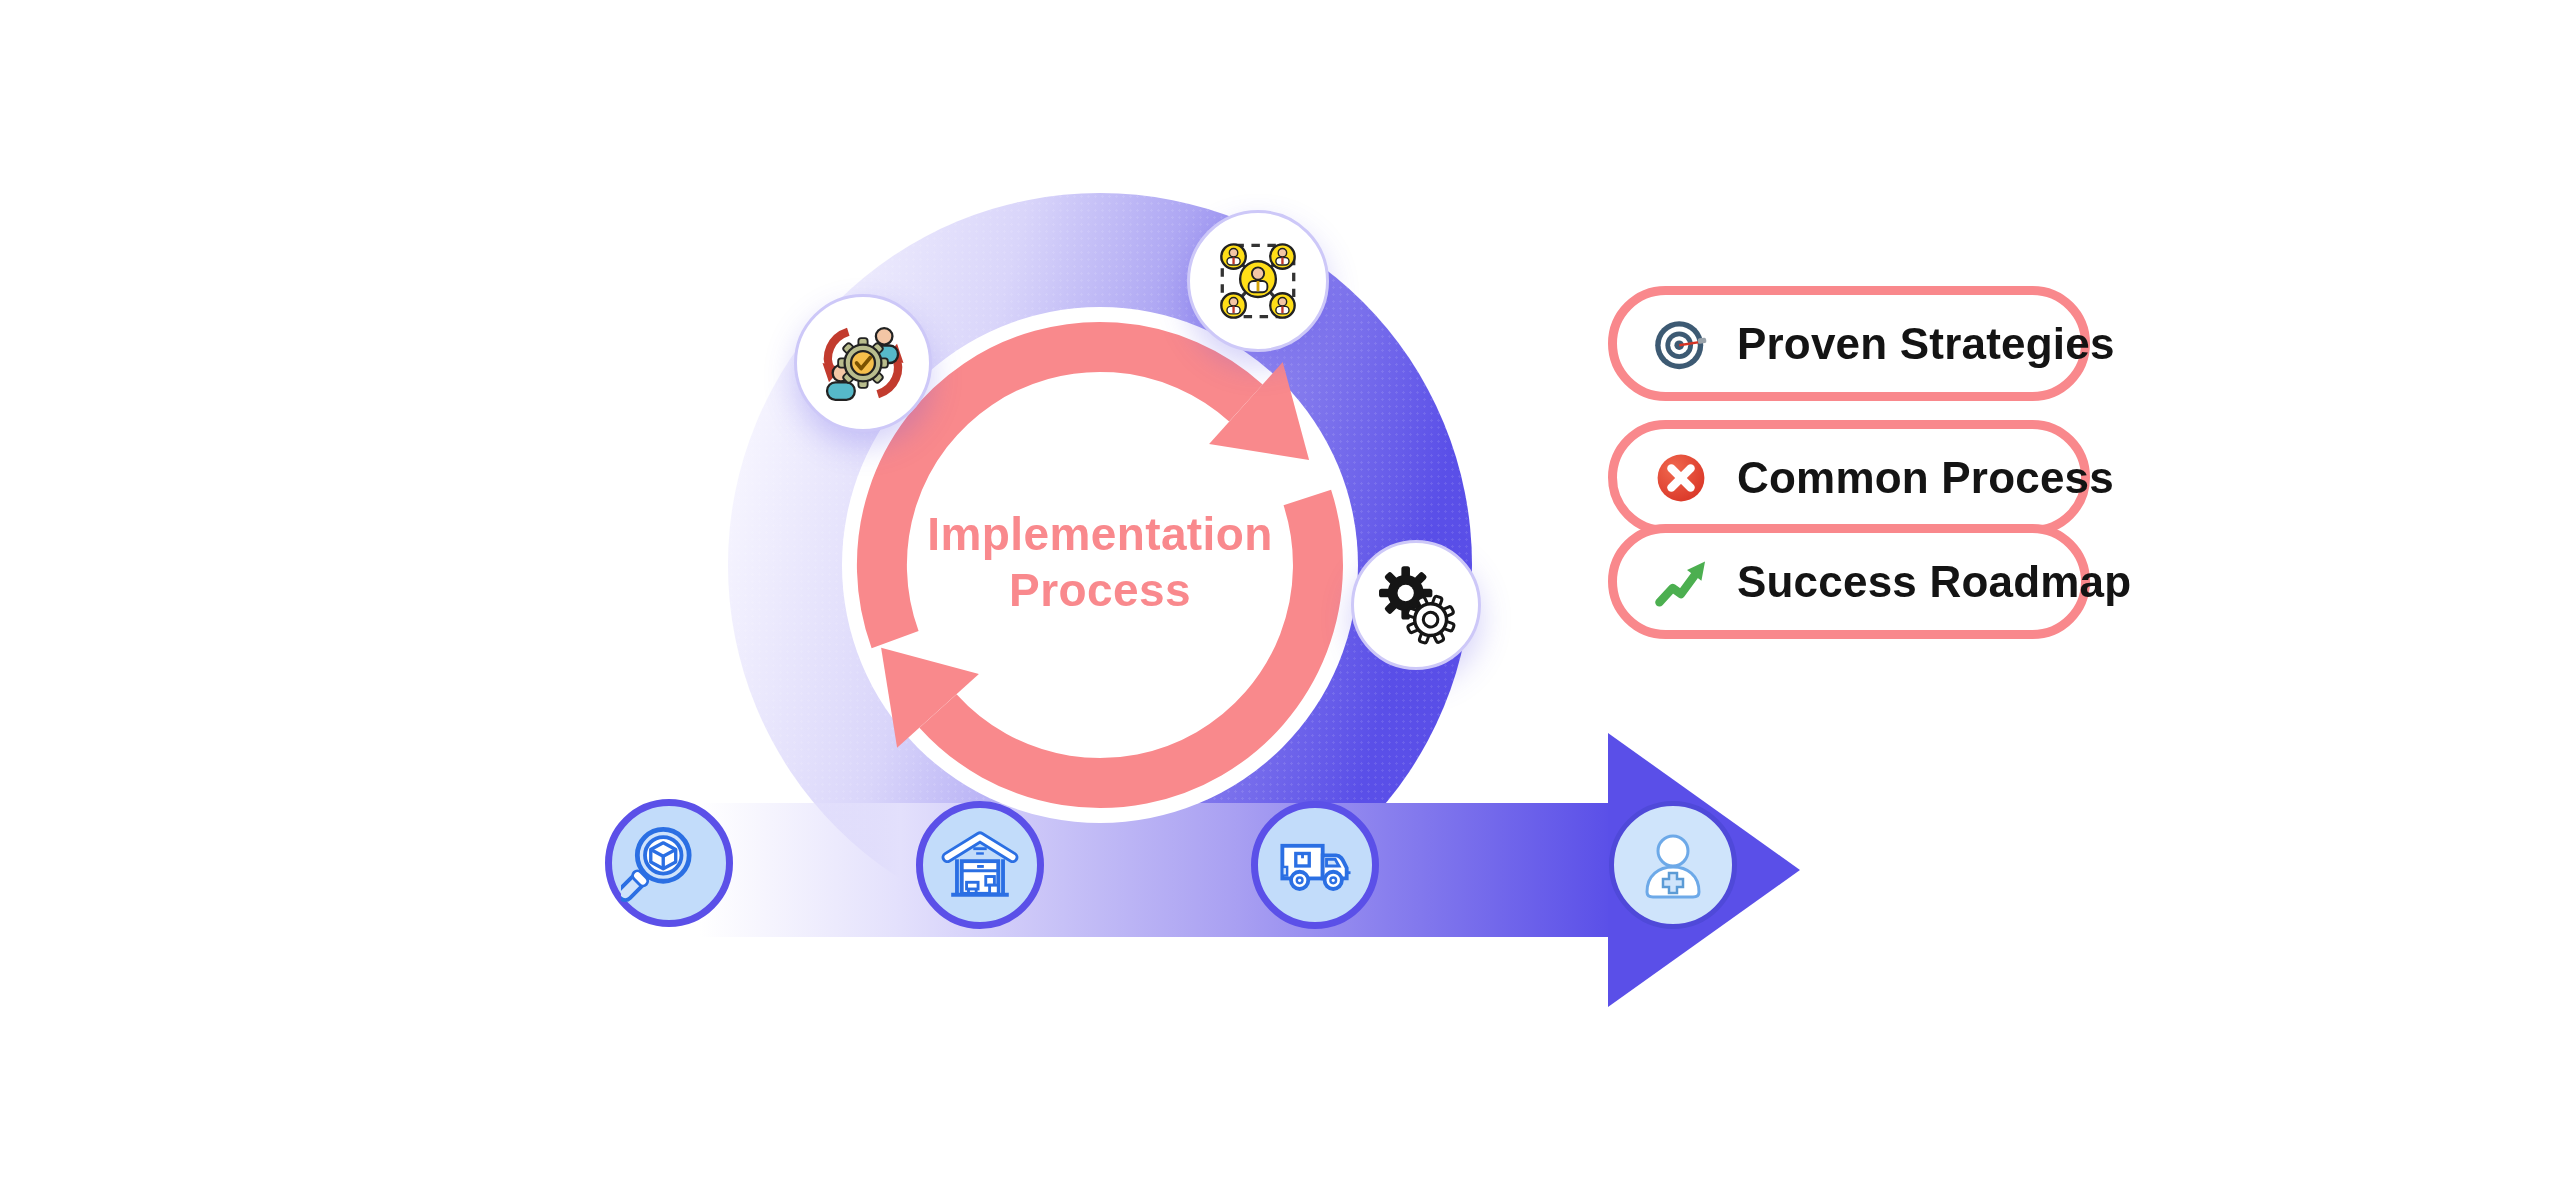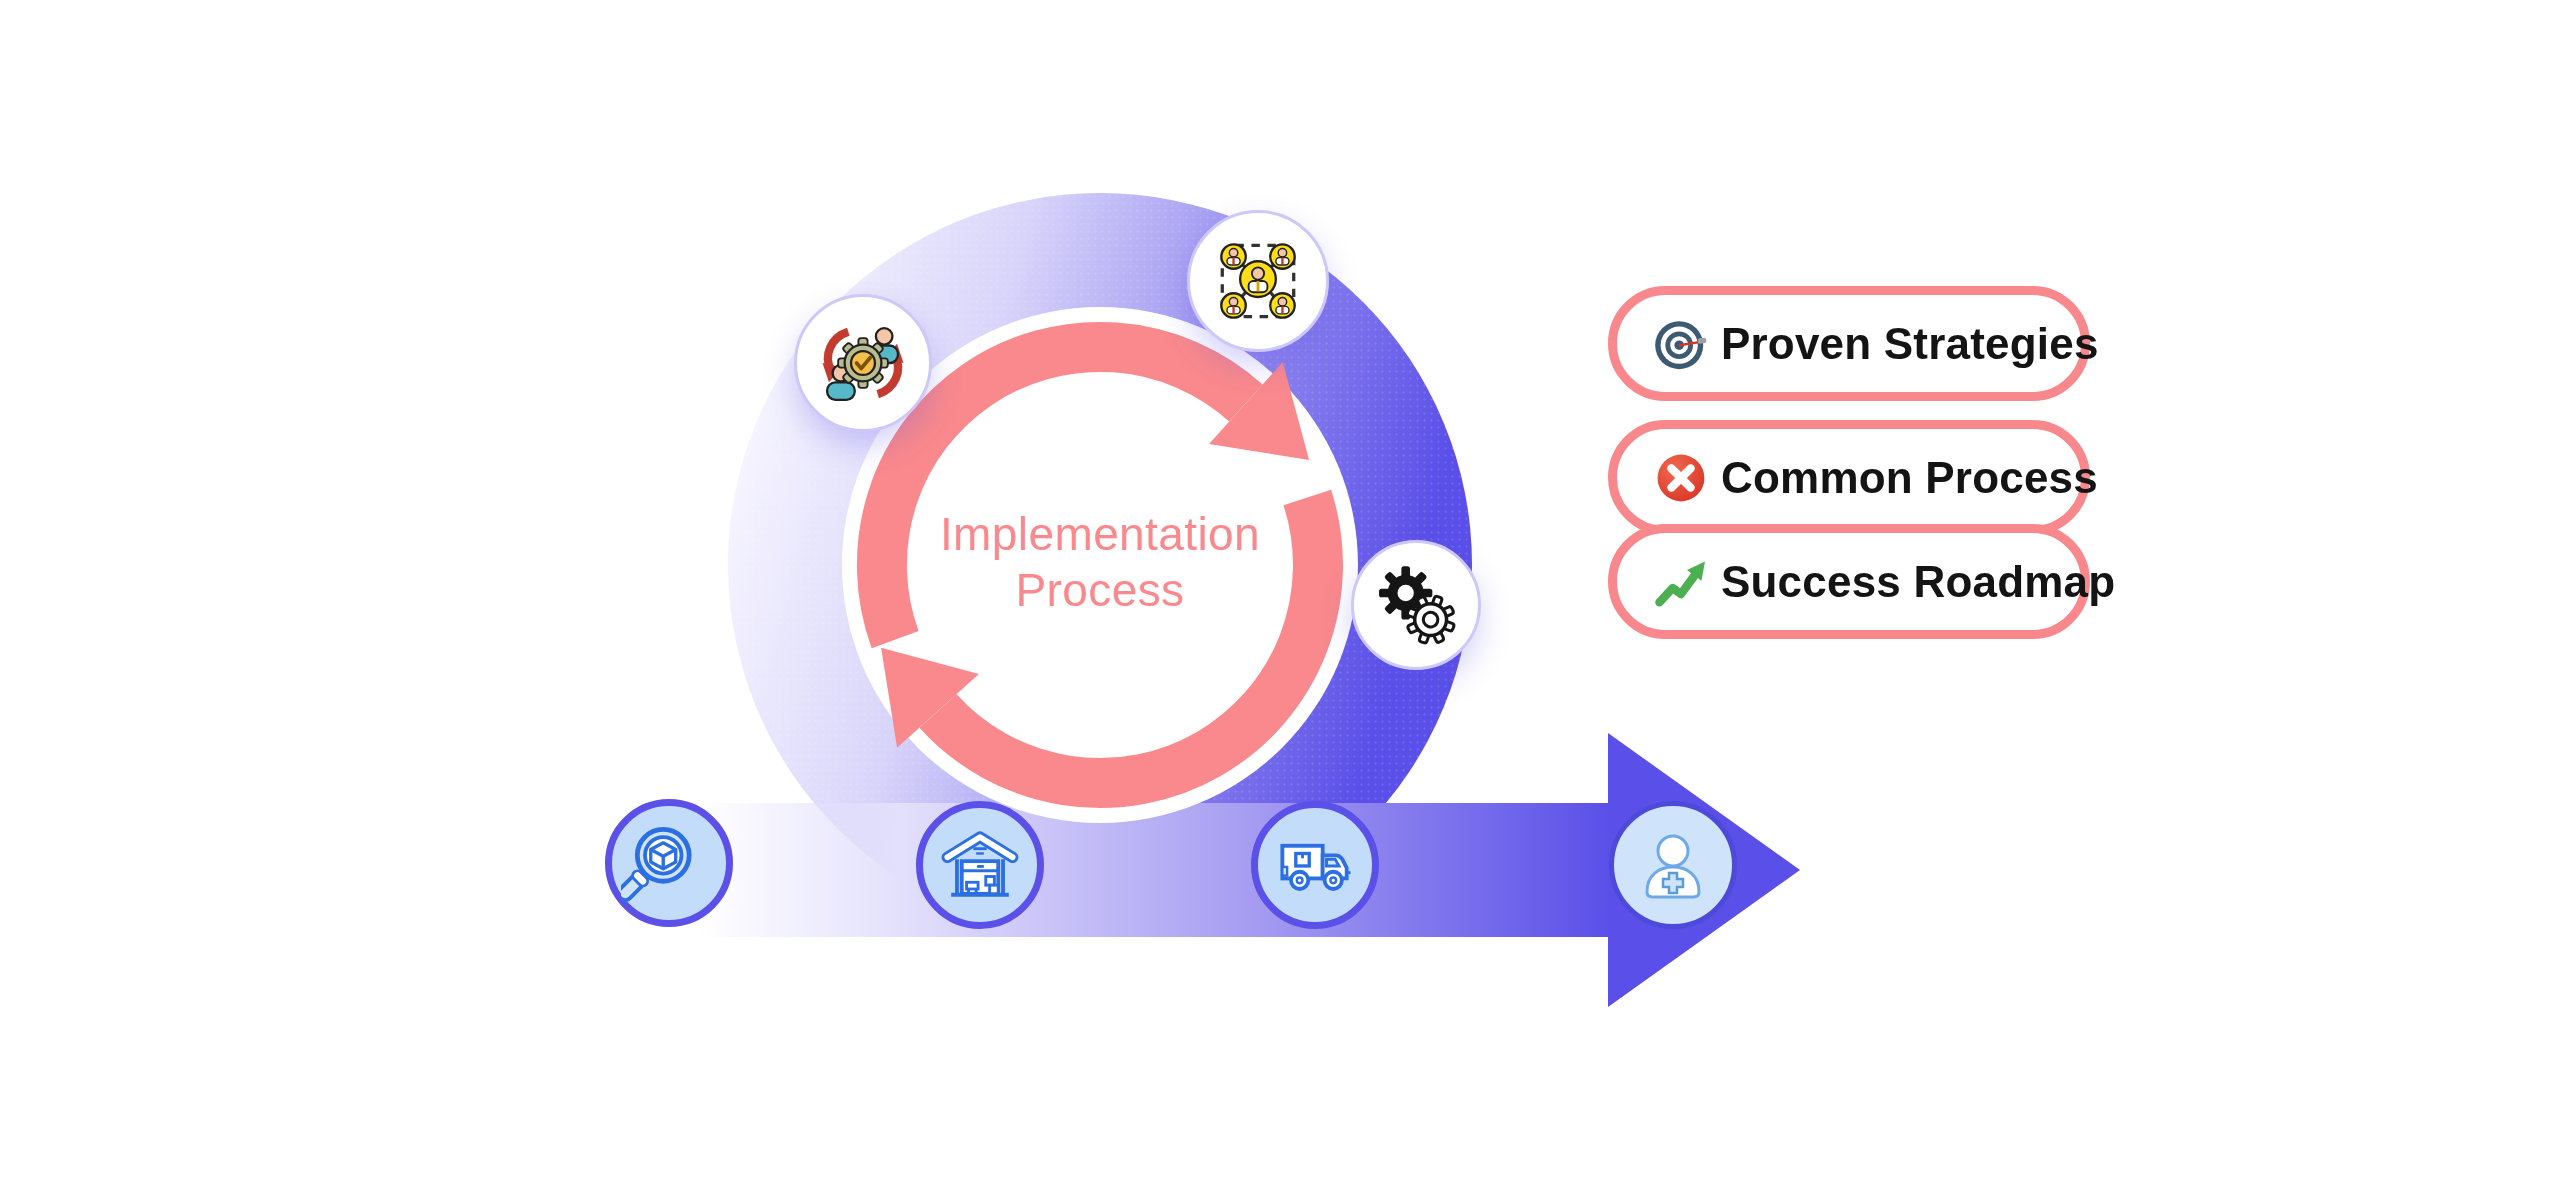--- a/index.html
+++ b/index.html
@@ -27,21 +27,21 @@
   }
   .arrowhead{
     position:absolute;left:1608px;top:733px;width:192px;height:274px;z-index:2;
     background:#5a4fe8;
     clip-path:polygon(0% 0%,100% 50%,0% 100%);
   }
   
   .cycle{position:absolute;left:820px;top:285px;width:560px;height:560px;z-index:4;}
   .center-text{
     position:absolute;left:820px;top:506px;width:560px;z-index:5;text-align:center;
-    color:#f9898d;font-size:46px;line-height:56px;font-weight:normal;letter-spacing:.4px;
+    color:#f9898d;font-size:46px;line-height:56px;font-weight:bold;letter-spacing:.4px;
   }
   
   .mini{
     position:absolute;border-radius:50%;background:#ffffff;z-index:6;
     border:3px solid #cdc8f8;box-shadow:0 14px 30px rgba(90,80,232,.25);
     display:flex;align-items:center;justify-content:center;
   }
   .mini.sync {left:794px;top:294px;width:132px;height:132px;}
   .mini.team {left:1187px;top:210px;width:136px;height:136px;}
   .mini.gears{left:1351px;top:540px;width:124px;height:124px;}
@@ -52,21 +52,21 @@
     display:flex;align-items:center;justify-content:center;
   }
   .step.s1{left:605px;top:799px;}
   .step.s2{left:916px;top:801px;}
   .step.s3{left:1251px;top:801px;}
   .step.s4{left:1609px;top:801px;background:#cfe4fb;border-width:5px;border-color:#4f49d9;}
   
   .pill{
     position:absolute;left:1608px;width:482px;height:115px;box-sizing:border-box;z-index:6;
     background:#ffffff;border:9px solid #f9888c;border-radius:58px;
-    display:flex;align-items:center;gap:10px;padding-left:34px;
+    display:flex;align-items:center;gap:26px;padding-left:34px;
   }
   .pill.p1{top:286px;}
   .pill.p2{top:420px;}
   .pill.p3{top:524px;}
   .pill .label{font-size:44px;font-weight:bold;color:#141414;letter-spacing:.2px;white-space:nowrap;}
   .picon{width:60px;height:60px;flex:0 0 auto;}
 </style>
 </head>
 <body>
 

